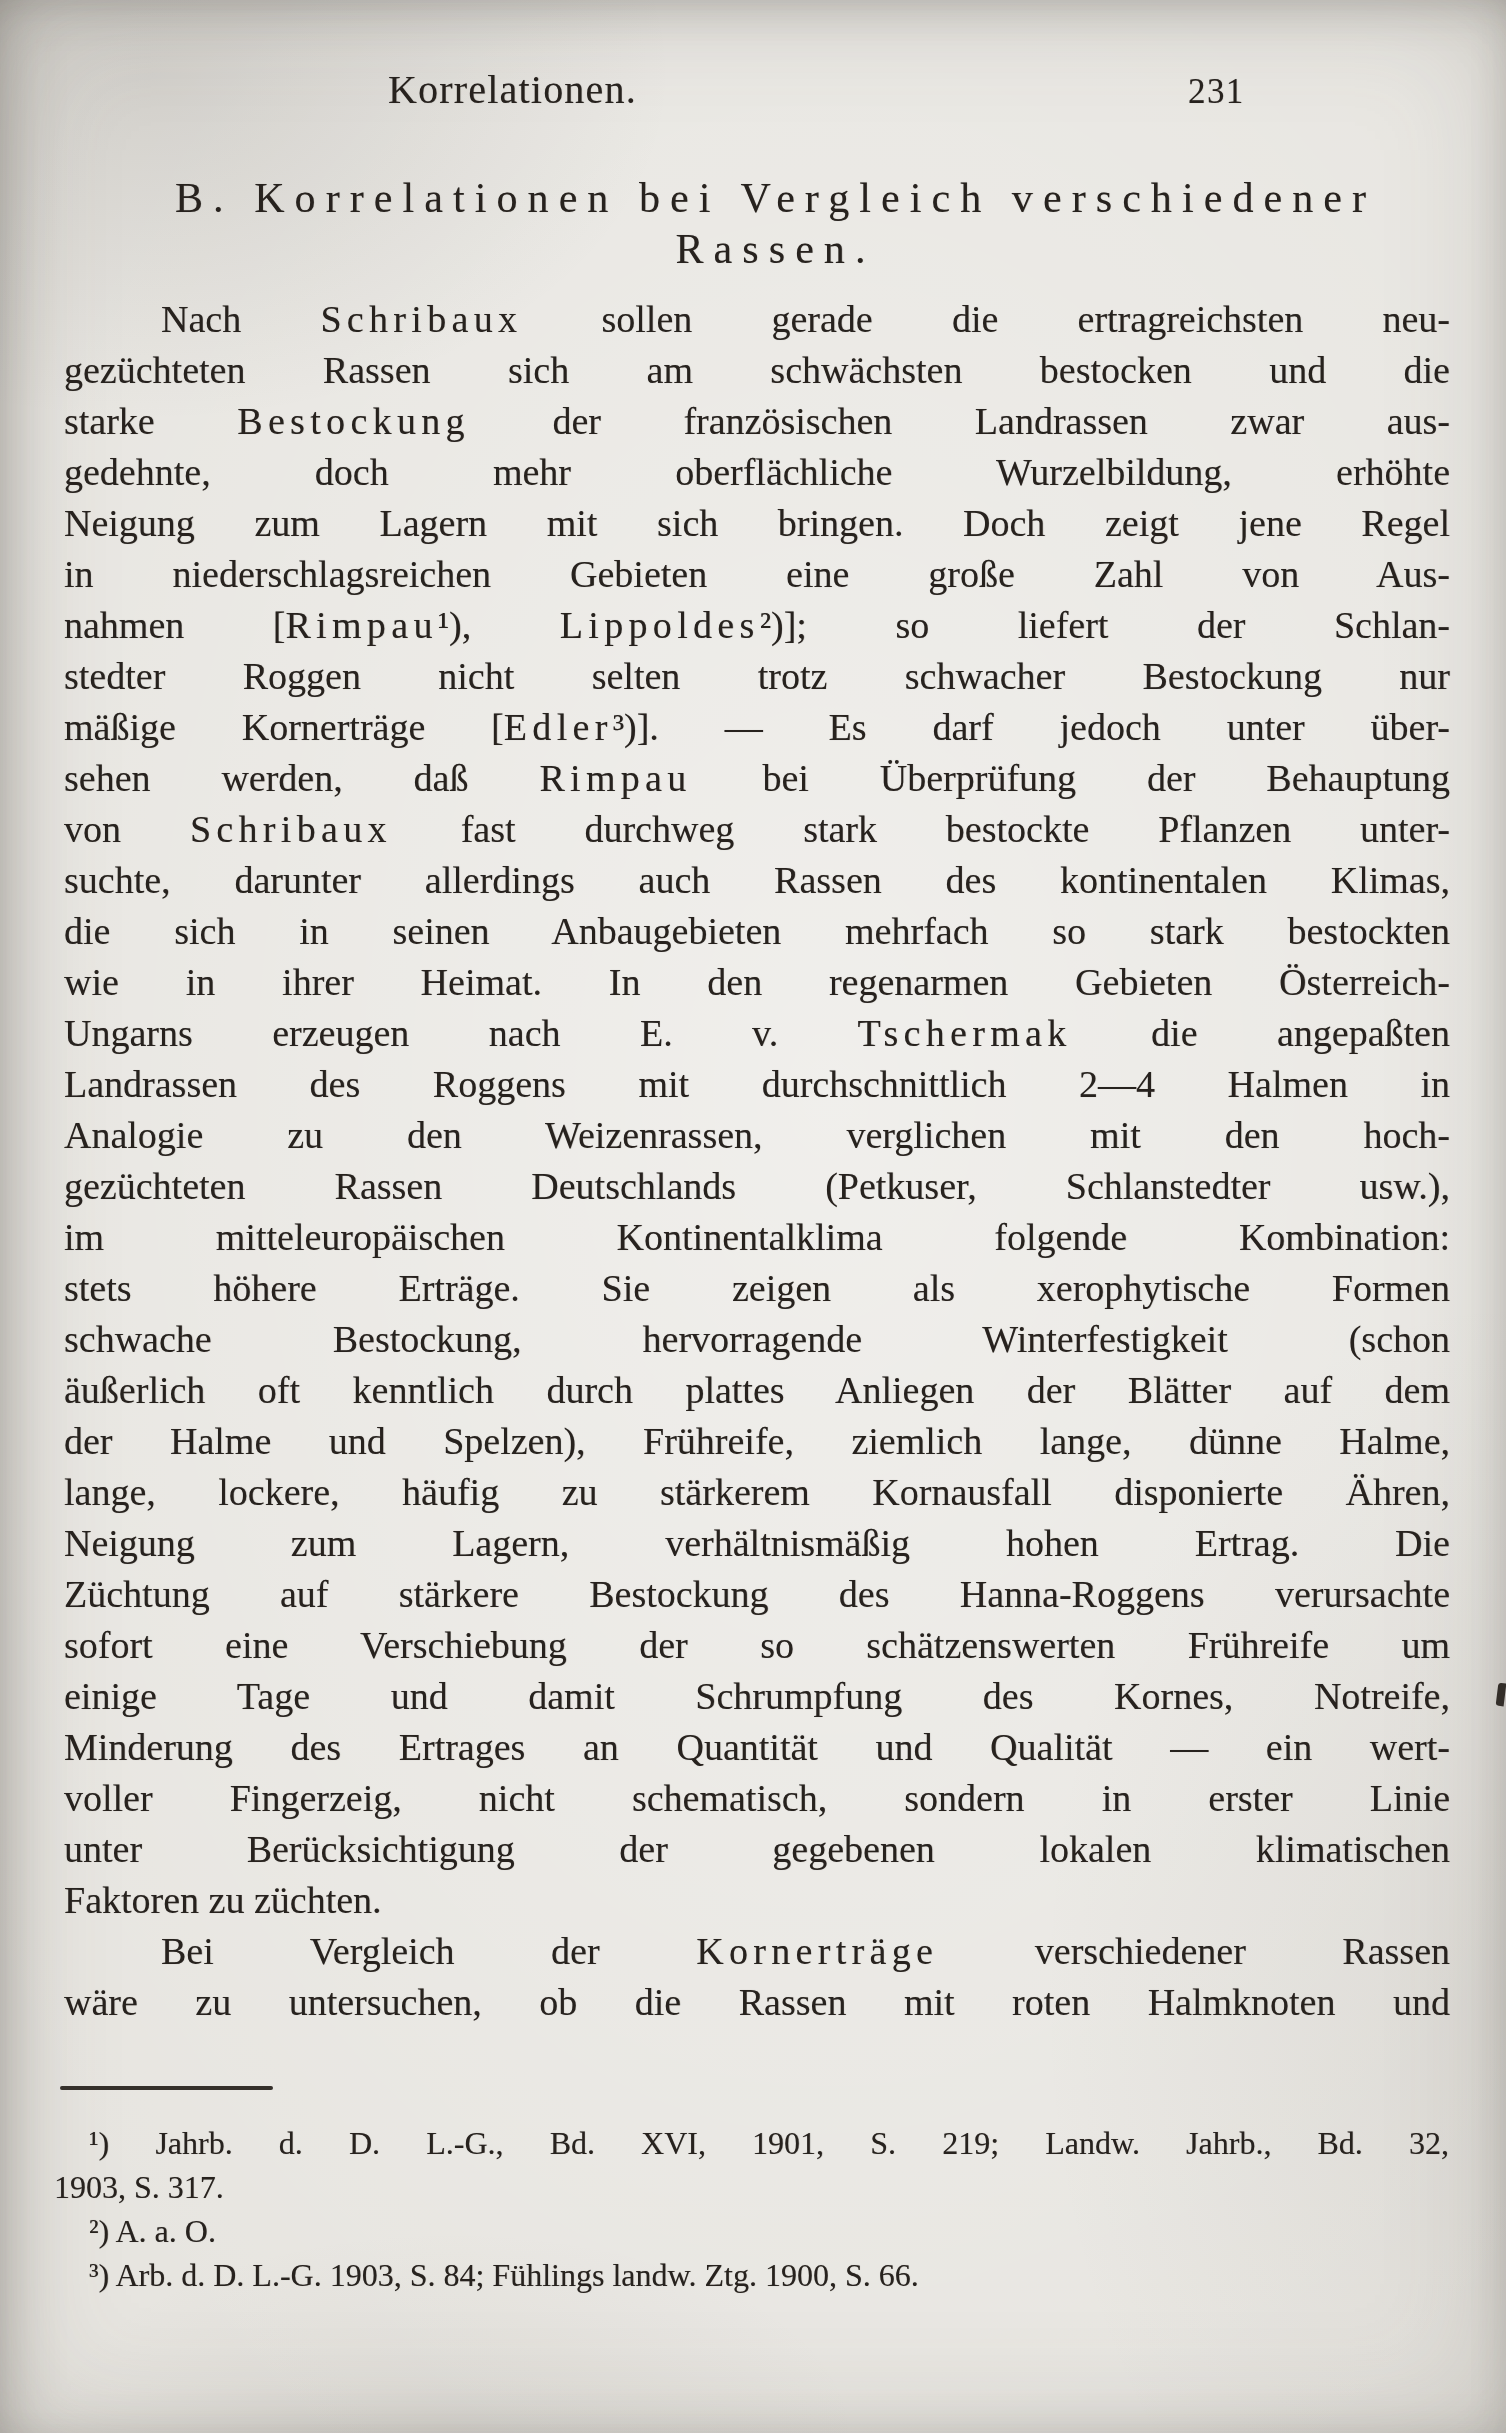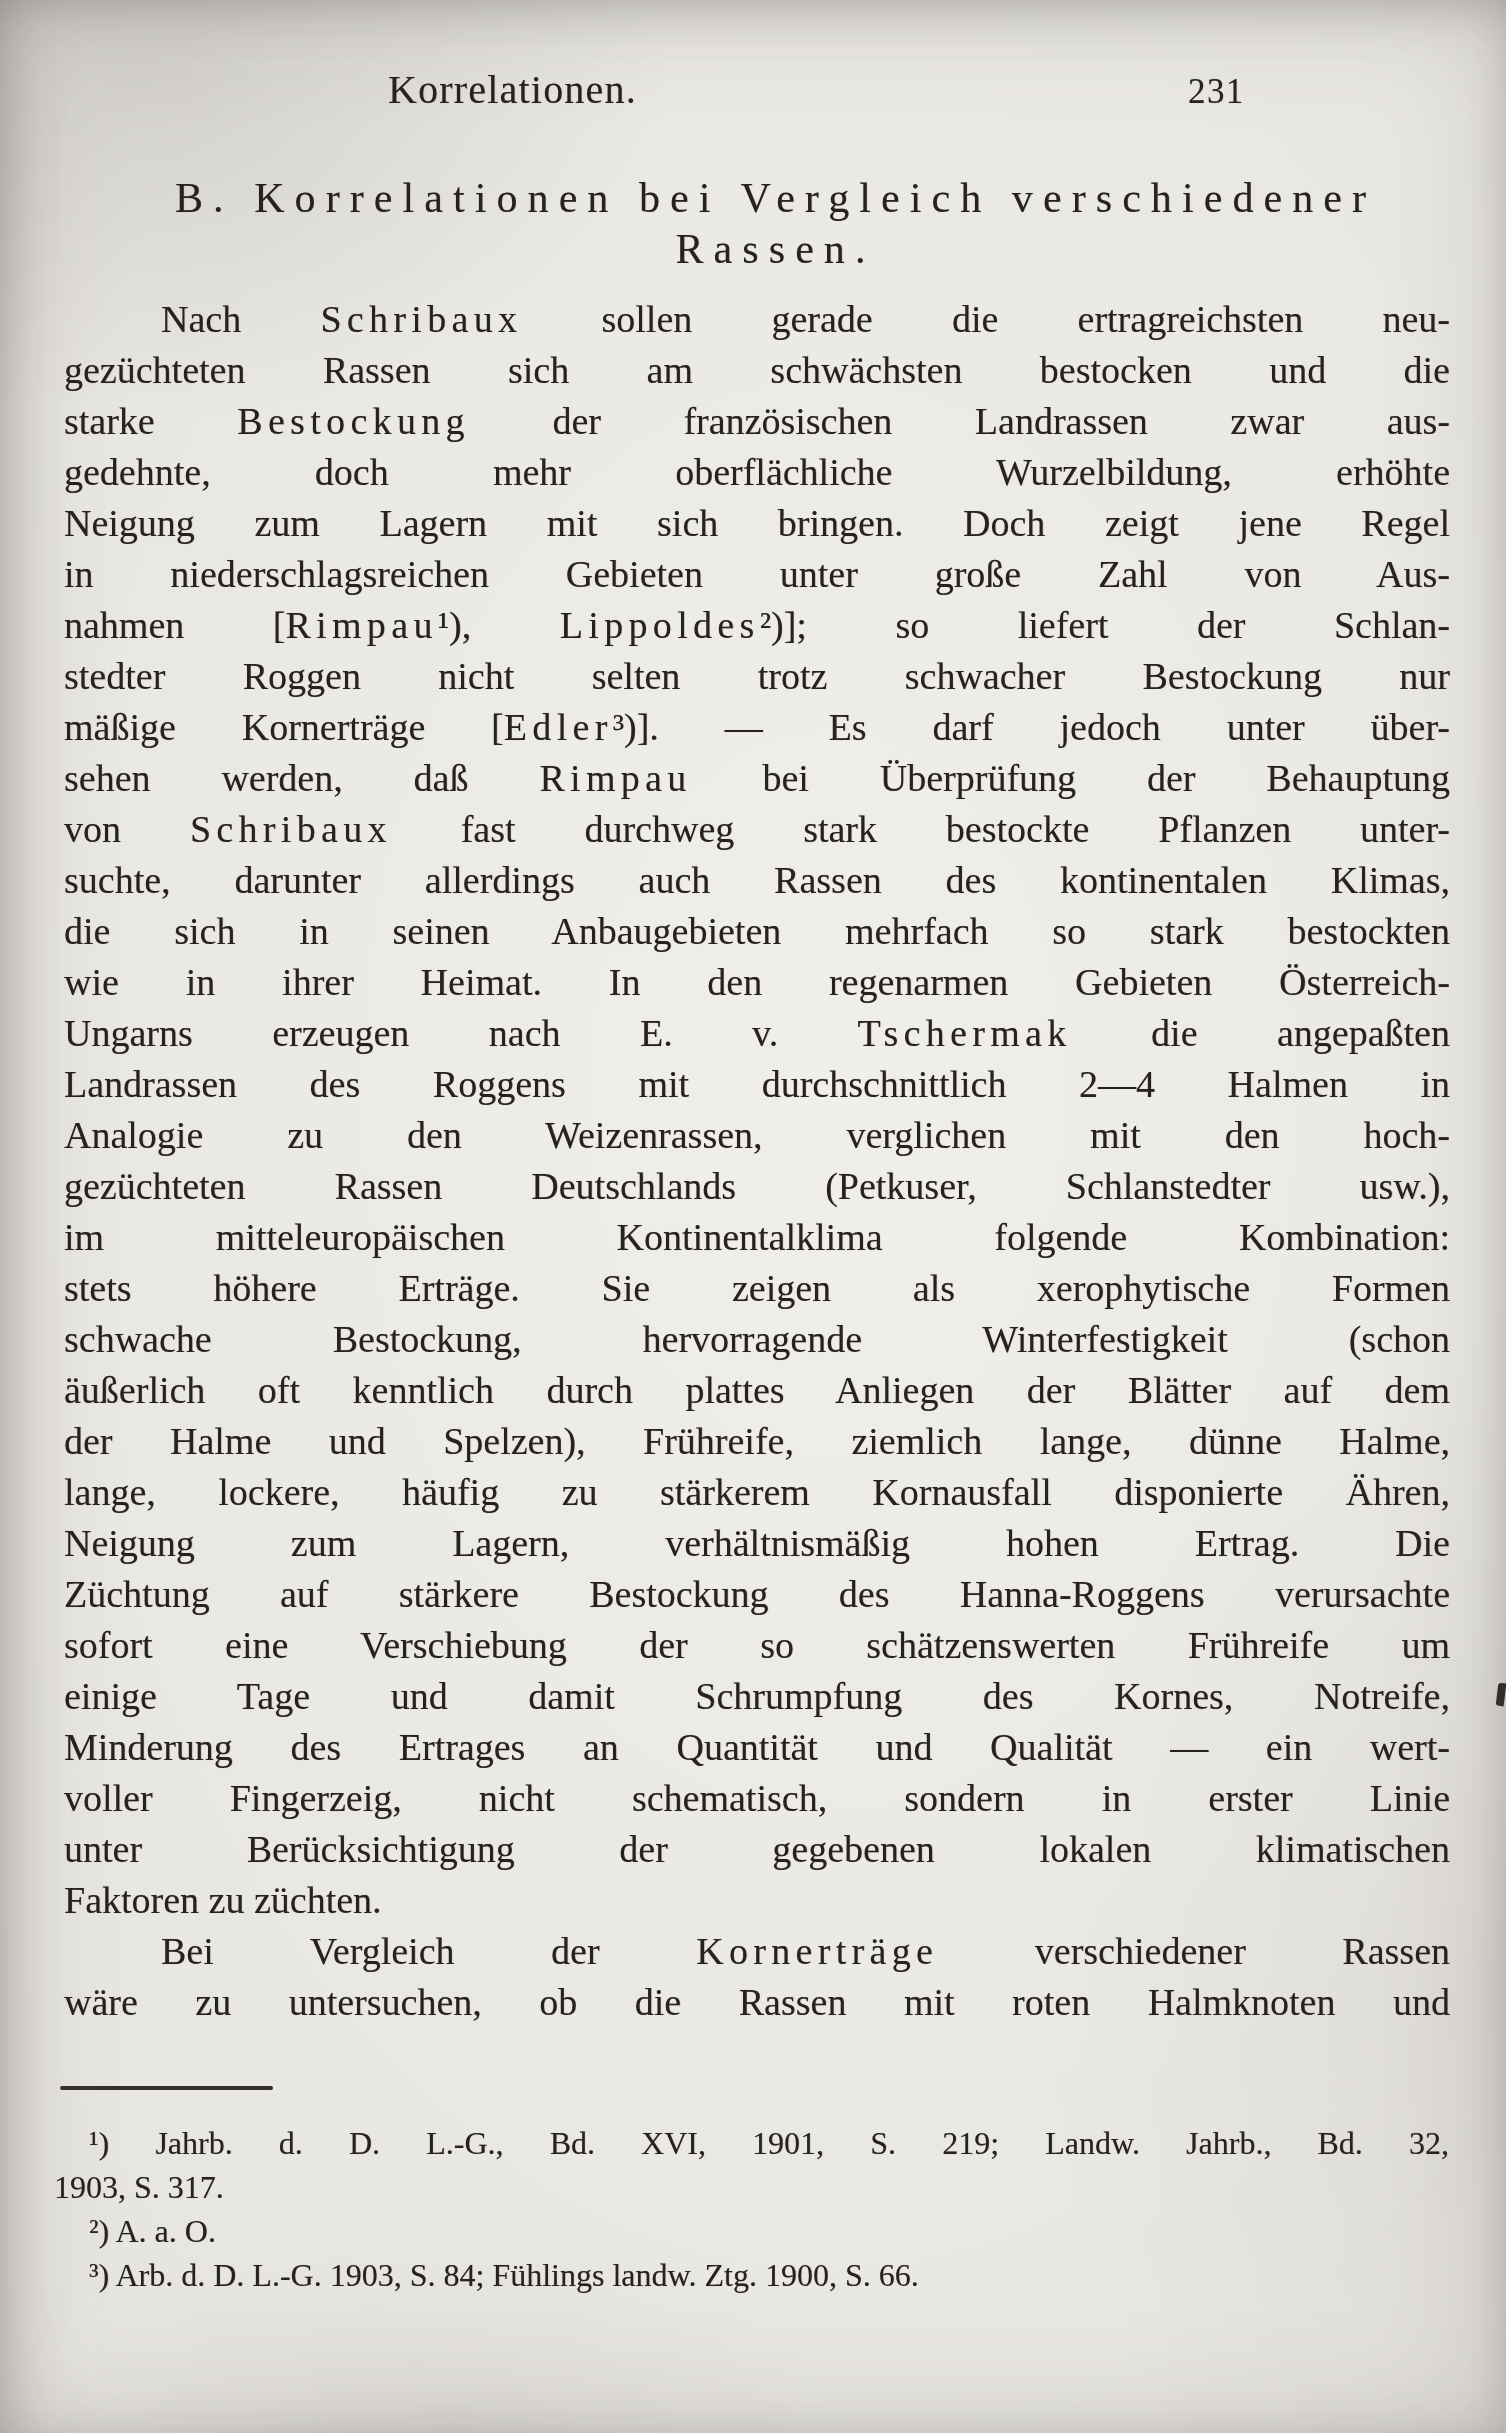--- a/index.html
+++ b/index.html
@@ -63,21 +63,21 @@
     <div class="h-line" id="hl1"><span class="sp">B. Korrelationen bei Vergleich verschiedener</span></div>
     <div class="h-line" id="hl2"><span class="sp">Rassen.</span></div>
   </div>
 
   <div class="body-text" id="bodyText">
       <div class="bline ind"><span>Nach </span><span class="sp">Schribaux</span><span> sollen gerade die ertragreichsten neu-</span></div>
       <div class="bline"><span>gezüchteten Rassen sich am schwächsten bestocken und die</span></div>
       <div class="bline"><span>starke </span><span class="sp">Bestockung</span><span> der französischen Landrassen zwar aus-</span></div>
       <div class="bline"><span>gedehnte, doch mehr oberflächliche Wurzelbildung, erhöhte</span></div>
       <div class="bline"><span>Neigung zum Lagern mit sich bringen. Doch zeigt jene Regel</span></div>
-      <div class="bline"><span>in niederschlagsreichen Gebieten unter große Zahl von Aus-</span></div>
+      <div class="bline"><span>in niederschlagsreichen Gebieten eine große Zahl von Aus-</span></div>
       <div class="bline"><span>nahmen [</span><span class="sp">Rimpau</span><span>¹), </span><span class="sp">Lippoldes</span><span>²)]; so liefert der Schlan-</span></div>
       <div class="bline"><span>stedter Roggen nicht selten trotz schwacher Bestockung nur</span></div>
       <div class="bline"><span>mäßige Kornerträge [</span><span class="sp">Edler</span><span>³)]. — Es darf jedoch unter über-</span></div>
       <div class="bline"><span>sehen werden, daß </span><span class="sp">Rimpau</span><span> bei Überprüfung der Behauptung</span></div>
       <div class="bline"><span>von </span><span class="sp">Schribaux</span><span> fast durchweg stark bestockte Pflanzen unter-</span></div>
       <div class="bline"><span>suchte, darunter allerdings auch Rassen des kontinentalen Klimas,</span></div>
       <div class="bline"><span>die sich in seinen Anbaugebieten mehrfach so stark bestockten</span></div>
       <div class="bline"><span>wie in ihrer Heimat. In den regenarmen Gebieten Österreich-</span></div>
       <div class="bline"><span>Ungarns erzeugen nach E. v. </span><span class="sp">Tschermak</span><span> die angepaßten</span></div>
       <div class="bline"><span>Landrassen des Roggens mit durchschnittlich 2—4 Halmen in</span></div>

